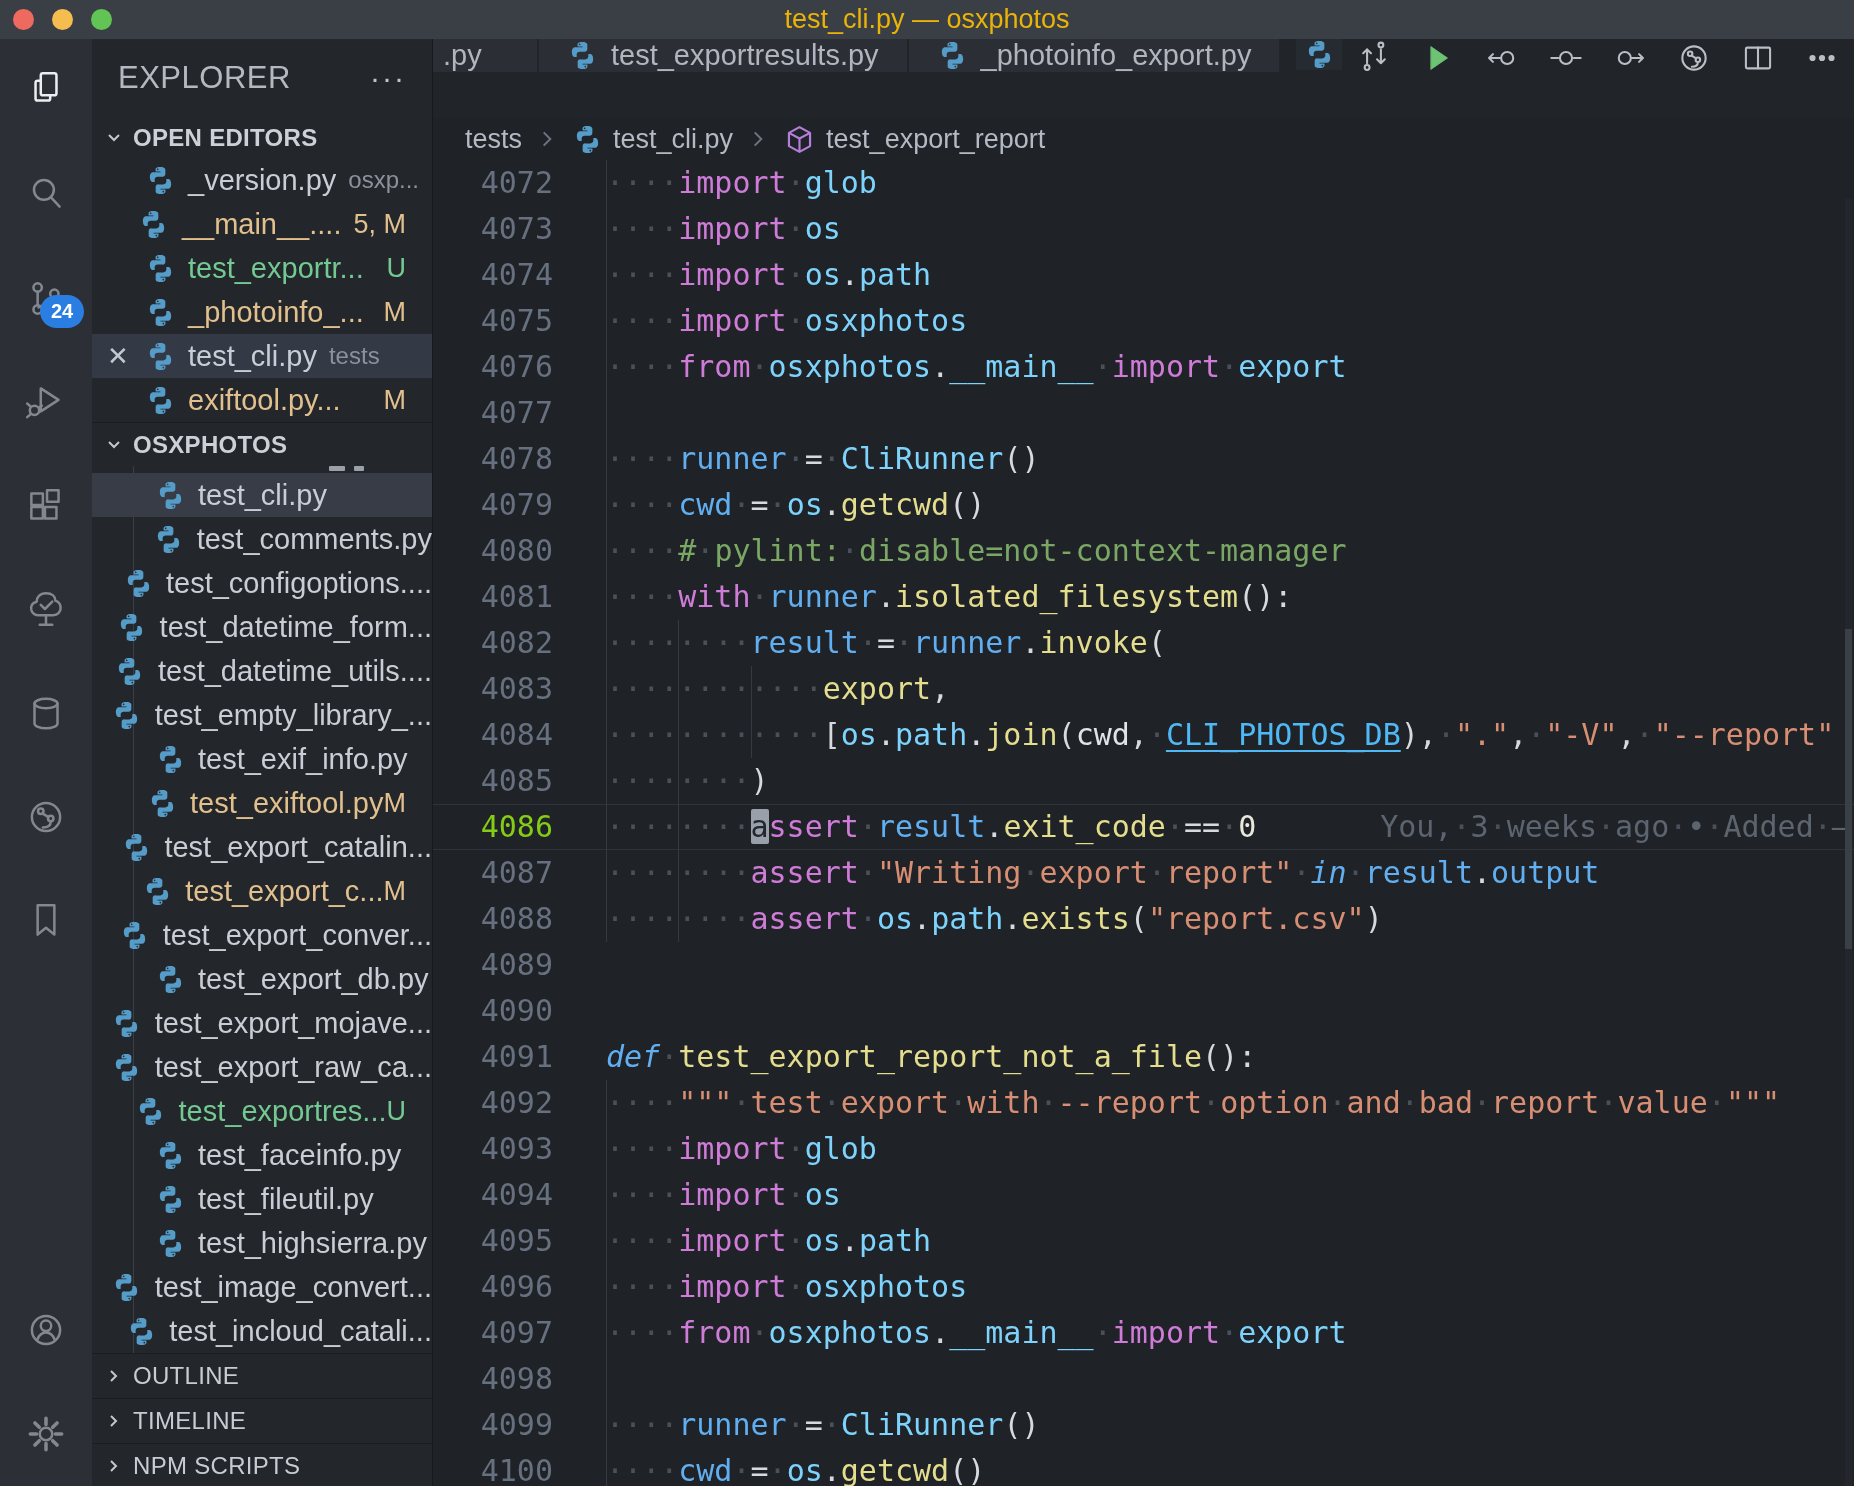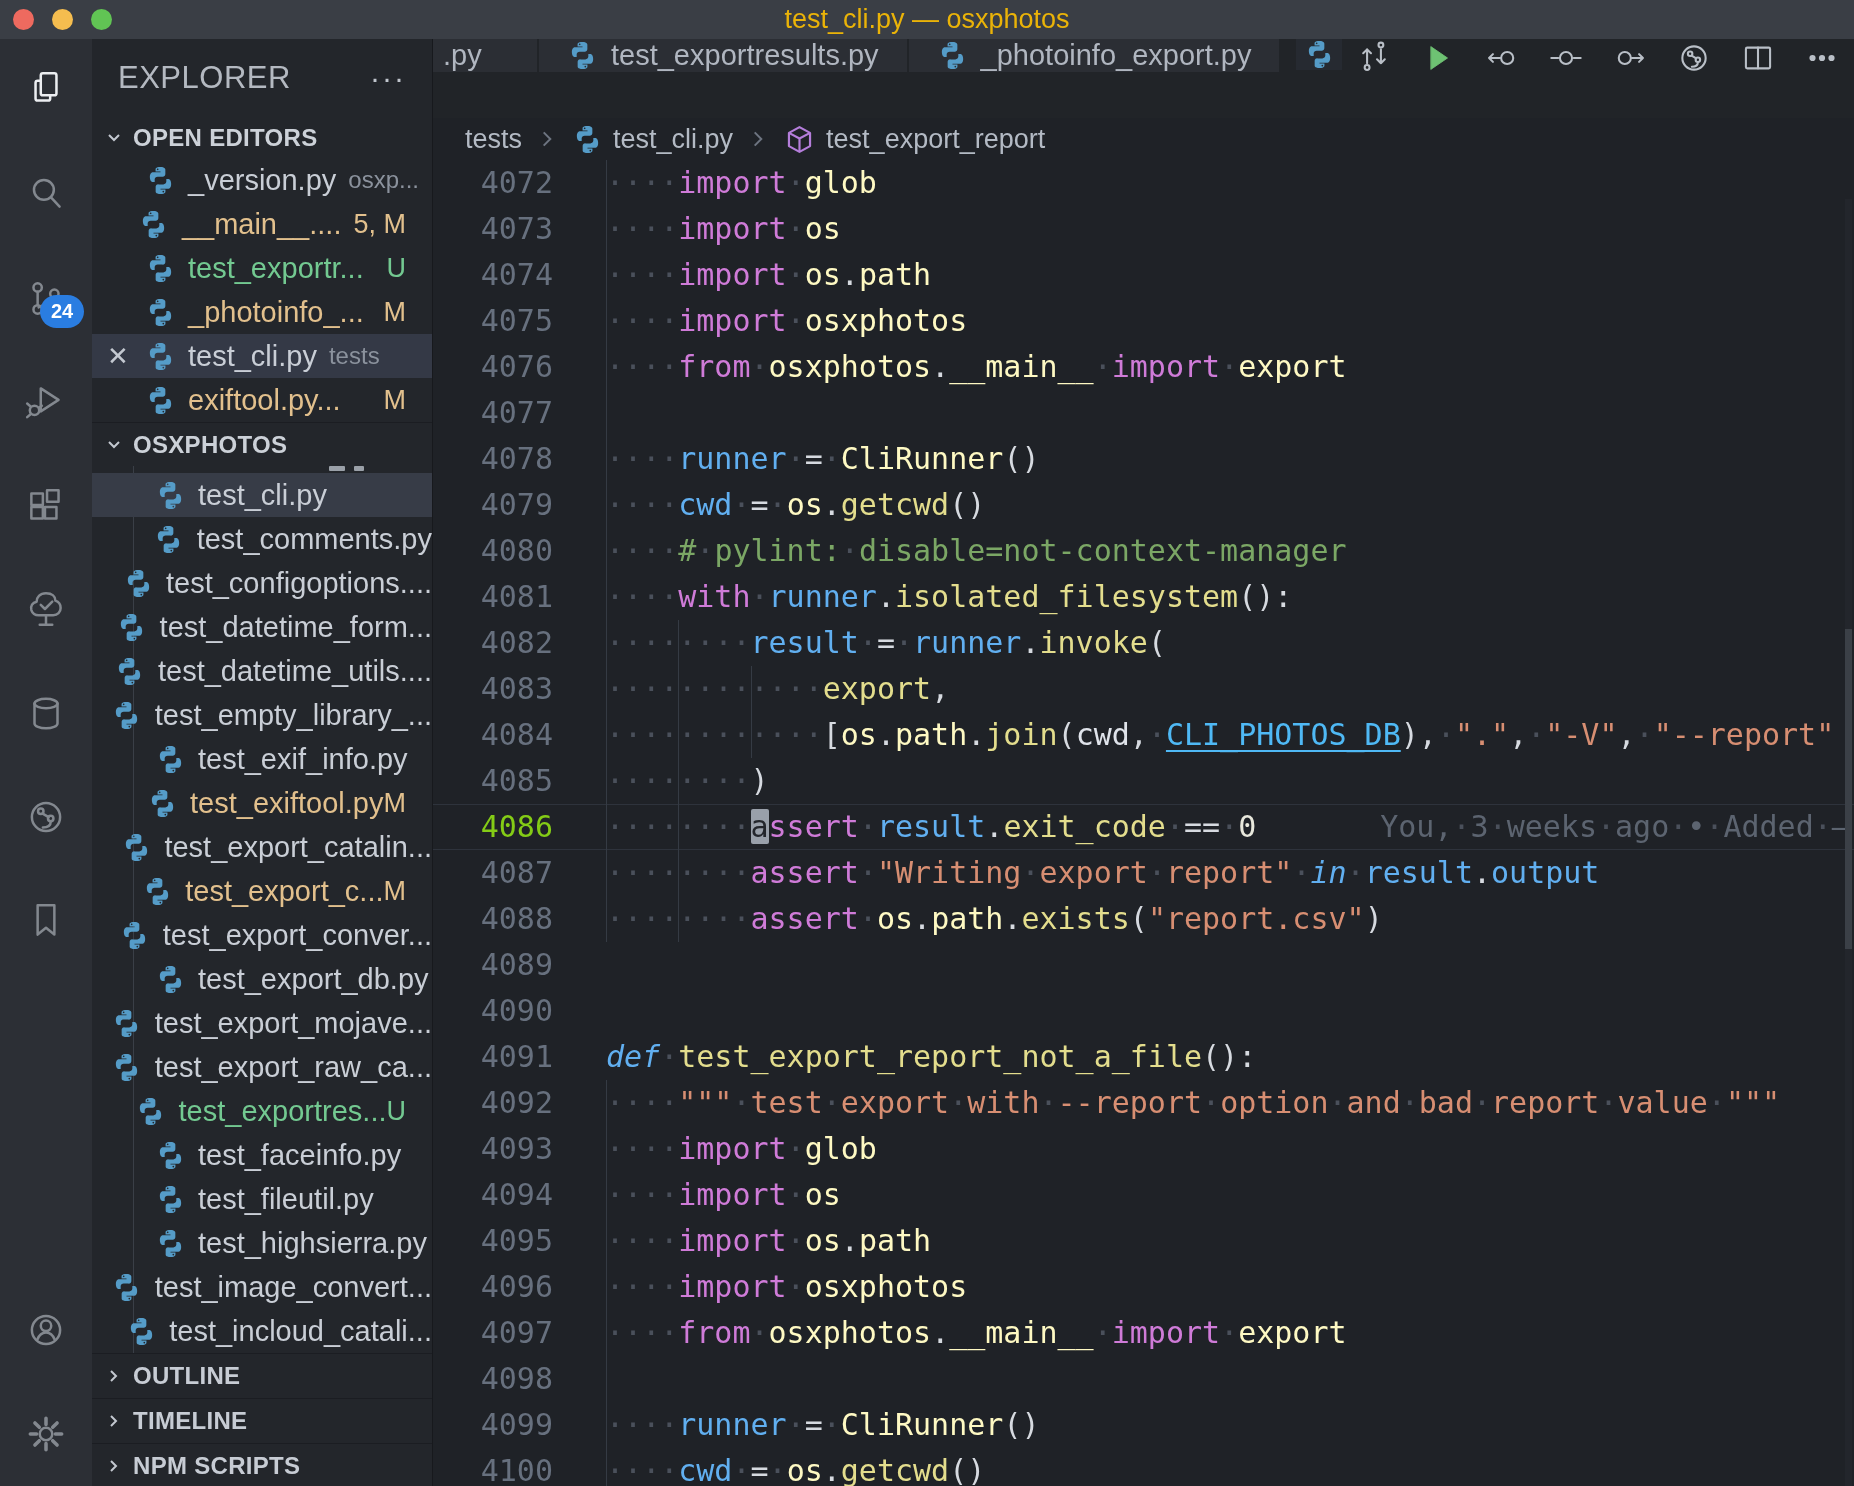--- a/index.html
+++ b/index.html
@@ -38,21 +38,21 @@
   .row .desc{margin-left:12px;font-size:24px;color:#8b929d;white-space:nowrap;overflow:hidden;flex:1;}
   .row .badge{margin-left:auto;margin-right:26px;font-size:27px;flex:none;}
   .row.active{background:#343946;}
   .row.selected{background:#373c47;}
   .st-modified{color:#e2c08d;} .st-untracked{color:#73c991;} .st-normal{color:#c9ced6;}
   #tree{position:relative;}
   #tree .guide{position:absolute;left:41px;top:0;bottom:0;width:1px;background:#3a3f47;}
   .sliver{height:7px;position:relative;overflow:hidden;}
   .sliver i{position:absolute;top:0;height:5px;background:#9aa0a8;border-radius:1px;}
   .bottom-row{height:44px;display:flex;align-items:center;gap:9px;padding-left:12px;border-top:1px solid #1b1d22;}
-  .bottom-row .lbl{font-size:24px;font-weight:bold;color:#c7ccd4;letter-spacing:.3px;}
+  .bottom-row .lbl{font-size:24px;font-weight:normal;color:#c7ccd4;letter-spacing:.3px;}
   .bottom-row .chev{color:#c3c8d0;display:flex;}
   
   .editor{flex:1;position:relative;background:#1f2227;overflow:hidden;}
   .tabbar{height:79px;background:#212428;display:flex;align-items:flex-start;}
   .tab{display:flex;align-items:center;gap:13px;padding:0 28px;background:#2b2e34;margin-right:2px;
        color:#b0b6c0;font-size:29px;white-space:nowrap;}
   .tab.partial{width:94px;padding:0 0 0 10px;flex:none;}
   .pysquare{margin-left:auto;width:46px;background:#262a31;display:flex;align-items:center;justify-content:center;flex:none;}
   .tb-actions{display:flex;flex:none;}
   .tb-icon{width:64px;display:flex;align-items:center;justify-content:center;color:#b9bfc7;}
@@ -62,21 +62,21 @@
   .breadcrumb .bc-item{display:flex;align-items:center;gap:10px;}
   
   .code{position:relative;font-family:"DejaVu Sans Mono",monospace;font-size:30px;color:#d6dae0;}
   .cl{height:46px;line-height:46px;position:relative;white-space:pre;}
   .cl .ln{position:absolute;left:0;top:0;width:120px;text-align:right;color:#67707e;}
   .cl .lc{position:absolute;left:173px;top:0;}
   .cl .gd{position:absolute;top:0;bottom:0;width:1px;background:#353b44;}
   .cl.current{box-shadow:inset 0 1px 0 #2e333c, inset 0 -1px 0 #2e333c;}
   .cl.current .ln{color:#84cc16;}
   .tk-kw{color:#cf7bd8;} .tk-kwb{color:#61aff0;font-style:italic;} .tk-def{color:#61aff0;font-style:italic;}
-  .tk-mod{color:#fef9c3;} .tk-fn{color:#e3dd8d;} .tk-var{color:#61aff0;} .tk-prop{color:#61aff0;}
+  .tk-mod{color:#7dd3fc;} .tk-fn{color:#e3dd8d;} .tk-var{color:#61aff0;} .tk-prop{color:#61aff0;}
   .tk-pun{color:#d6dae0;} .tk-op{color:#d6dae0;} .tk-str{color:#d78e72;} .tk-com{color:#7ba765;}
   .tk-num{color:#e8e8dc;}
   .tk-const{color:#4fb9f5;text-decoration:underline;text-decoration-thickness:2px;text-underline-offset:5px;}
   .tk-txt{color:#dfe3ea;} .tk-ws{color:#4a505b;}
   .tk-cur{background:#99a0aa;color:#23262c;border-radius:2px;}
   .sp{color:#4a505b;}
   .blame{color:#5c6470;margin-left:124px;margin-top:43px;}
   .vscroll{position:absolute;right:2px;top:160px;width:7px;height:1326px;background:#23262c;}
   .vscroll .thumb{position:absolute;left:0;width:7px;top:430px;height:320px;background:#41474f;opacity:.8;}
 </style>

